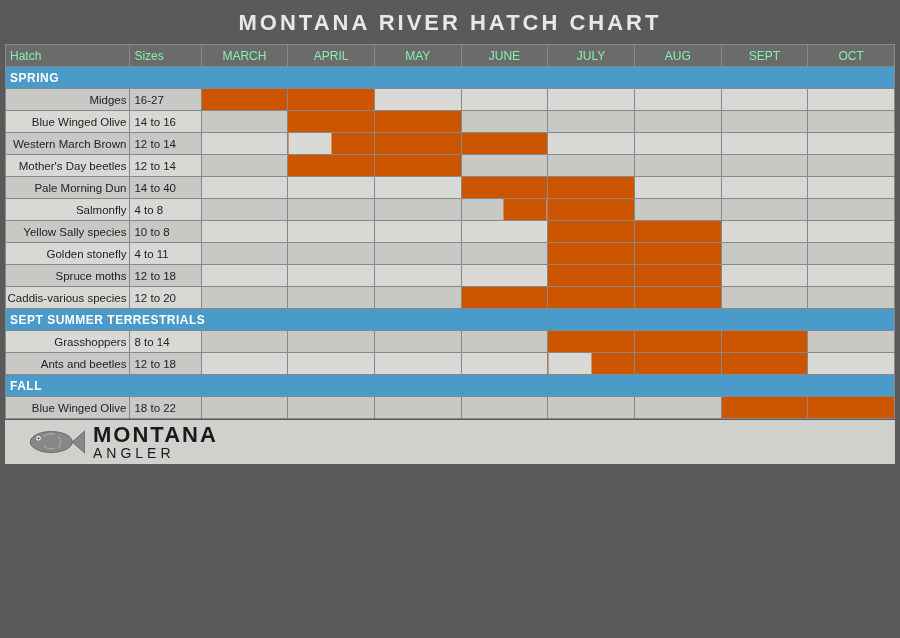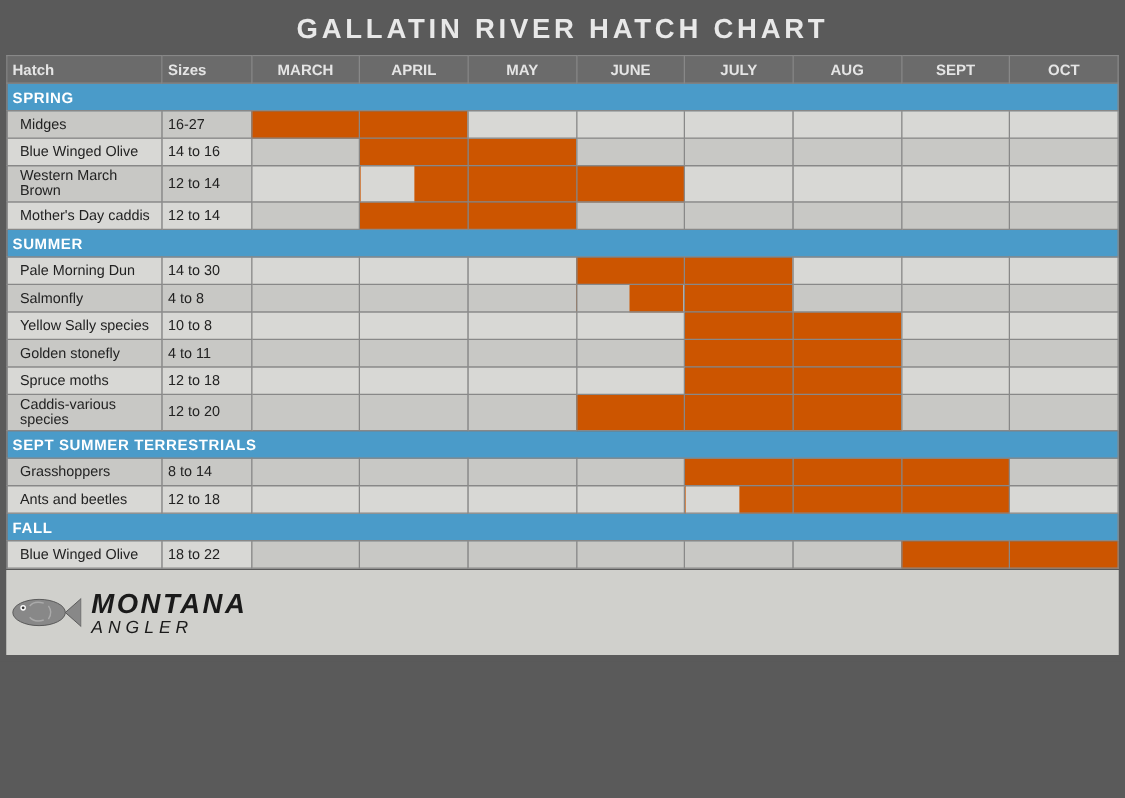--- a/index.html
+++ b/index.html
@@ -30,22 +30,22 @@
       table-layout: fixed;
     }
     th, td {
       border: 1px solid #888;
       font-size: 11.5px;
       padding: 2px 3px;
       height: 22px;
     }
     thead th {
       background-color: #6b6b6b;
-      color: #e5e5e5;
-      font-weight: bold;
+      color: #86efac;
+      font-weight: normal;
       text-align: center;
       font-size: 12px;
     }
     thead th:first-child {
       text-align: left;
       padding-left: 4px;
     }
     thead th:nth-child(2) {
       text-align: left;
       padding-left: 4px;
@@ -63,37 +63,37 @@
       letter-spacing: 0.5px;
     }
     .data-row td {
       background-color: #d8d8d5;
       color: #222;
     }
     .data-row:nth-child(even) td {
       background-color: #c8c8c5;
     }
     .data-row td:first-child {
-      padding-left: 10px;
+      padding-left: 0;
+      text-align: right;
     }
     .data-row td:nth-child(2) {
       padding-left: 4px;
     }
     .data-row td.month-cell {
       text-align: center;
       padding: 0;
     }
     .footer {
       display: flex;
       align-items: center;
       background-color: #d0d0cc;
-      padding: 4px 0;
+      padding: 4px 20px;
       margin-top: 1px;
-      height: 68px;
-      font-style: italic;
+      height: 44px;
     }
     .footer-logo {
       display: flex;
       align-items: center;
       gap: 8px;
     }
     .fish-icon {
       width: 60px;
       height: 40px;
     }
@@ -118,21 +118,21 @@
       background-color: #d8d8d5;
     }
     tr.data-row:nth-child(even) td {
       background-color: #c8c8c5;
     }
   </style>
 </head>
 <body>
 
 <div class="container">
-  <div class="title">GALLATIN RIVER HATCH CHART</div>
+  <div class="title">MONTANA RIVER HATCH CHART</div>
   <table>
     <thead>
       <tr>
         <th class="col-hatch">Hatch</th>
         <th class="col-sizes">Sizes</th>
         <th class="col-month">MARCH</th>
         <th class="col-month">APRIL</th>
         <th class="col-month">MAY</th>
         <th class="col-month">JUNE</th>
         <th class="col-month">JULY</th>
@@ -175,37 +175,34 @@
           <td class="month-cell" style="background-color: rgb(216, 216, 213);"></td>
           <td class="month-cell" style="background: linear-gradient(to right, rgb(216, 216, 213) 50%, rgb(204, 85, 0) 50%);"></td>
           <td class="month-cell" style="background-color: rgb(204, 85, 0);"></td>
           <td class="month-cell" style="background-color: rgb(204, 85, 0);"></td>
           <td class="month-cell" style="background-color: rgb(216, 216, 213);"></td>
           <td class="month-cell" style="background-color: rgb(216, 216, 213);"></td>
           <td class="month-cell" style="background-color: rgb(216, 216, 213);"></td>
           <td class="month-cell" style="background-color: rgb(216, 216, 213);"></td>
         </tr>
         <tr class="data-row">
-          <td>Mother's Day caddis</td>
+          <td>Mother's Day beetles</td>
           <td>12 to 14</td>
           <td class="month-cell" style="background-color: rgb(200, 200, 197);"></td>
           <td class="month-cell" style="background-color: rgb(204, 85, 0);"></td>
           <td class="month-cell" style="background-color: rgb(204, 85, 0);"></td>
           <td class="month-cell" style="background-color: rgb(200, 200, 197);"></td>
           <td class="month-cell" style="background-color: rgb(200, 200, 197);"></td>
           <td class="month-cell" style="background-color: rgb(200, 200, 197);"></td>
           <td class="month-cell" style="background-color: rgb(200, 200, 197);"></td>
           <td class="month-cell" style="background-color: rgb(200, 200, 197);"></td>
         </tr>
-        <tr class="section-header">
-          <td colspan="10">SUMMER</td>
-        </tr>
         <tr class="data-row">
           <td>Pale Morning Dun</td>
-          <td>14 to 30</td>
+          <td>14 to 40</td>
           <td class="month-cell" style="background-color: rgb(216, 216, 213);"></td>
           <td class="month-cell" style="background-color: rgb(216, 216, 213);"></td>
           <td class="month-cell" style="background-color: rgb(216, 216, 213);"></td>
           <td class="month-cell" style="background-color: rgb(204, 85, 0);"></td>
           <td class="month-cell" style="background-color: rgb(204, 85, 0);"></td>
           <td class="month-cell" style="background-color: rgb(216, 216, 213);"></td>
           <td class="month-cell" style="background-color: rgb(216, 216, 213);"></td>
           <td class="month-cell" style="background-color: rgb(216, 216, 213);"></td>
         </tr>
         <tr class="data-row">

